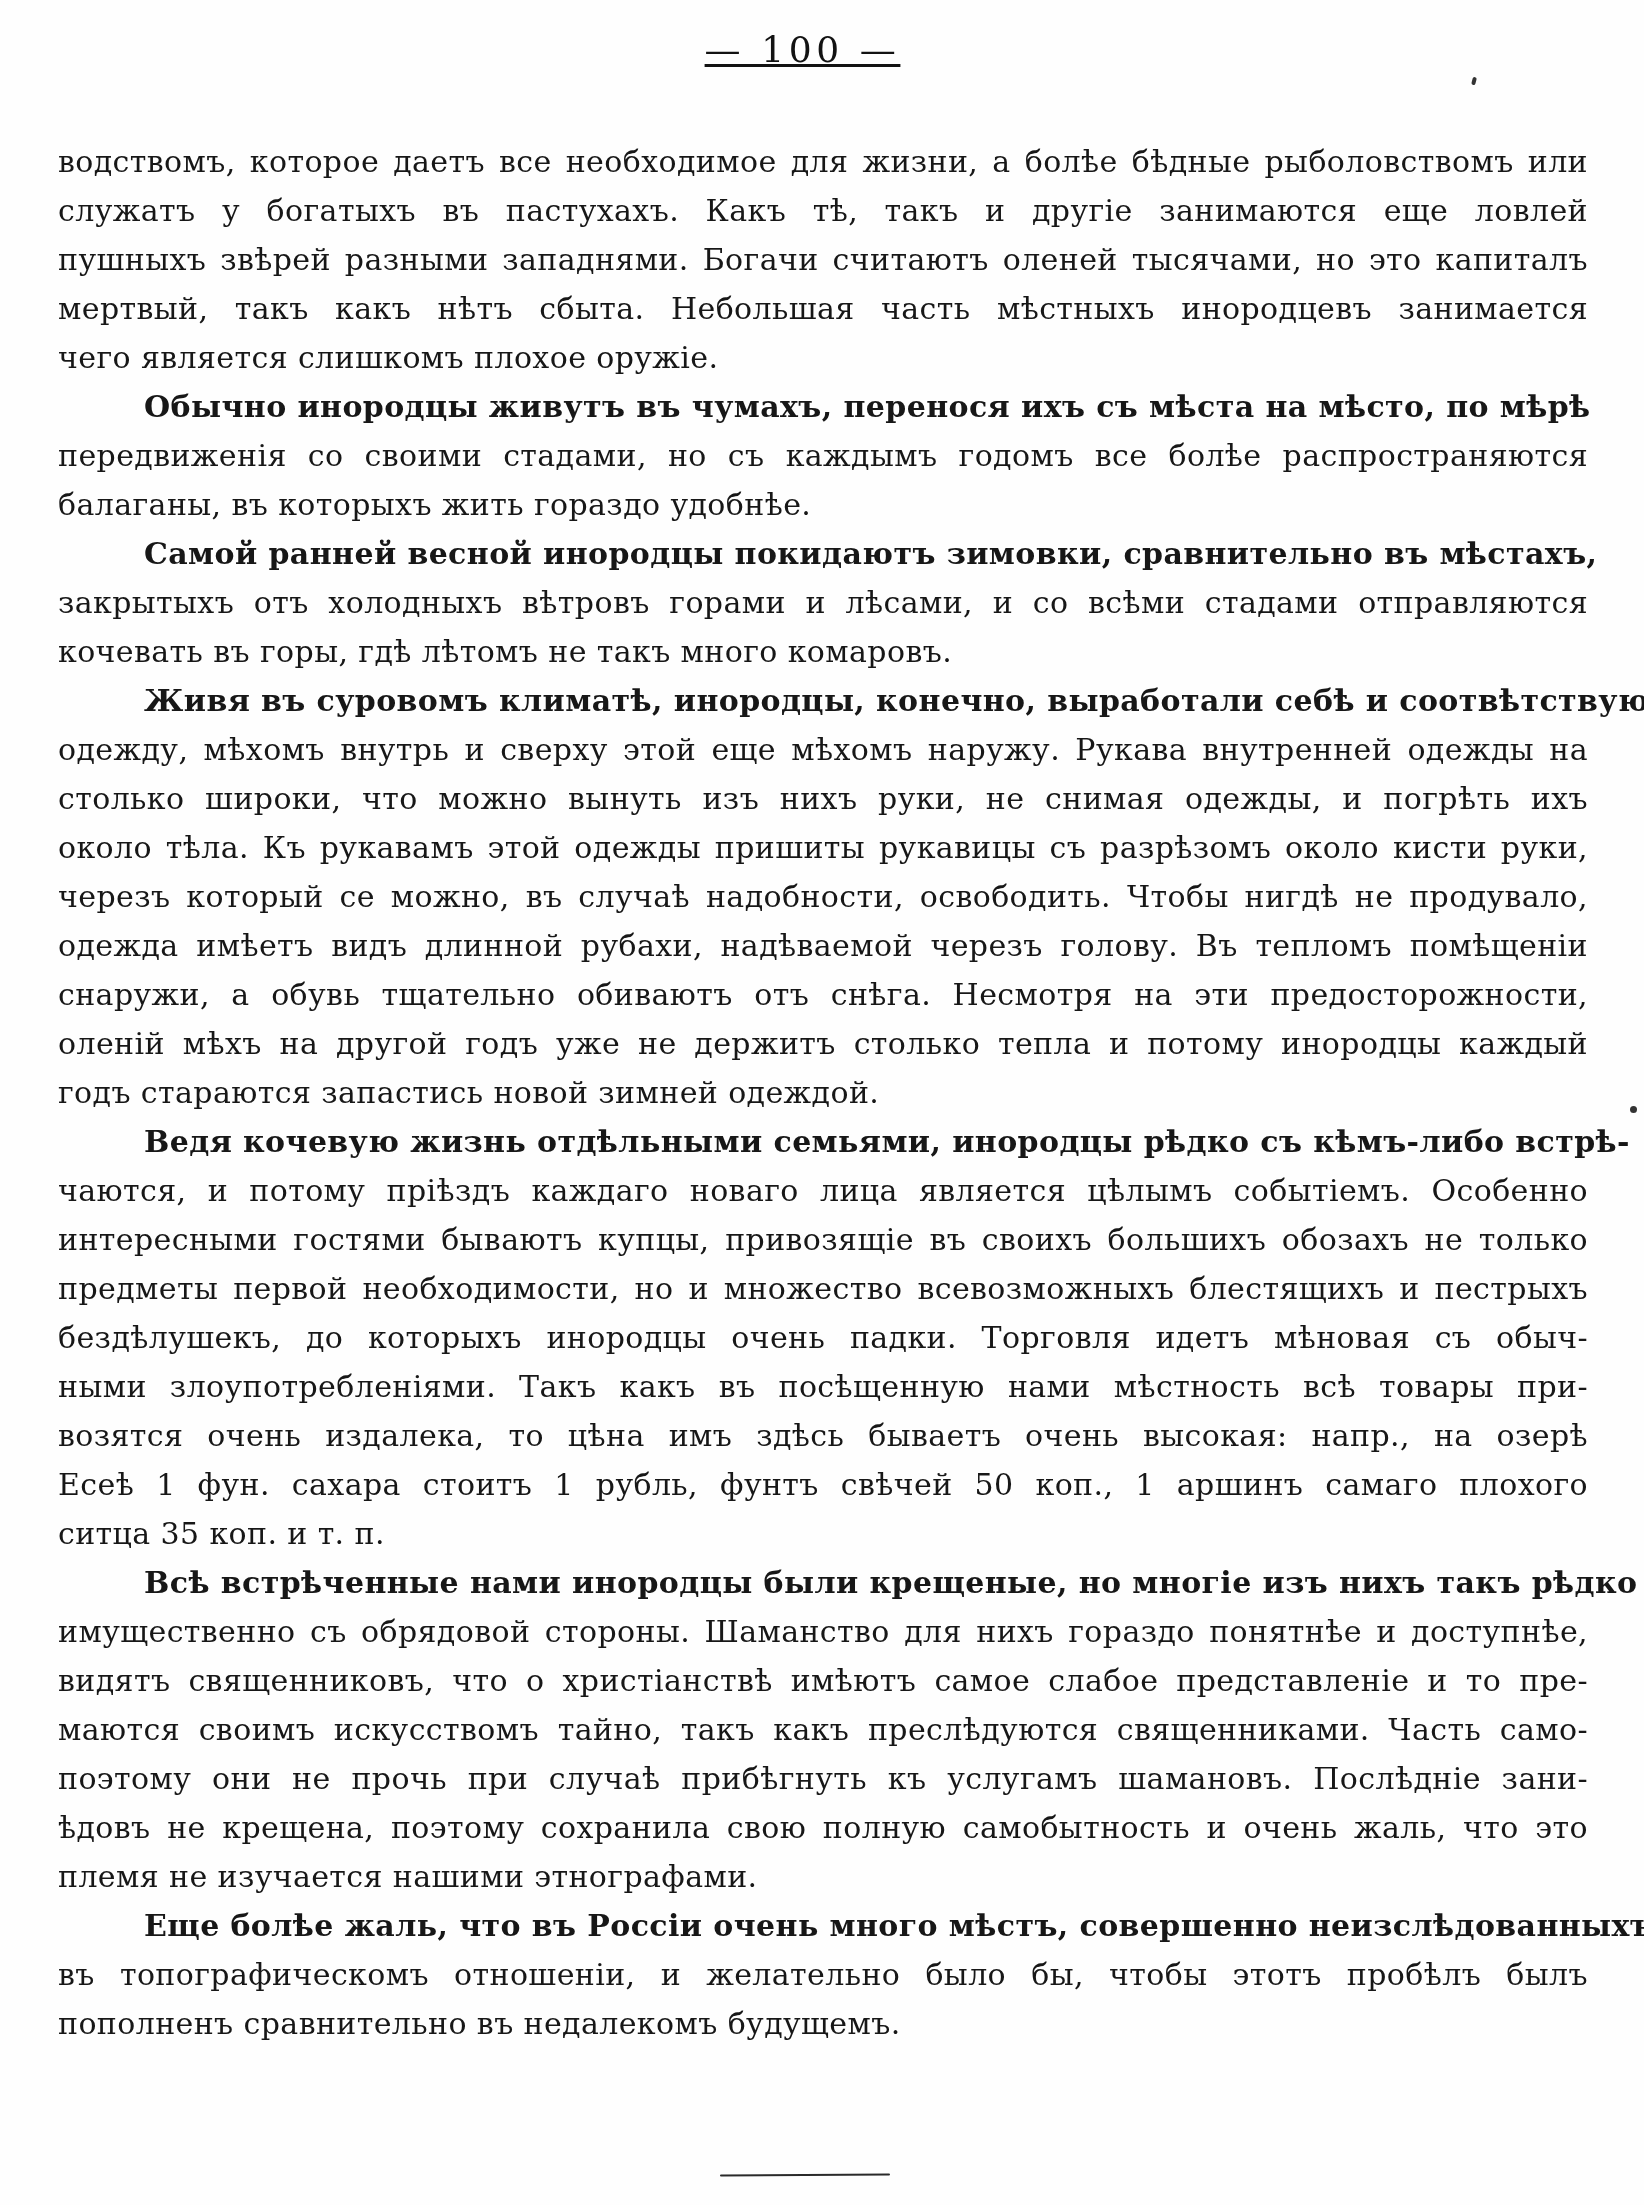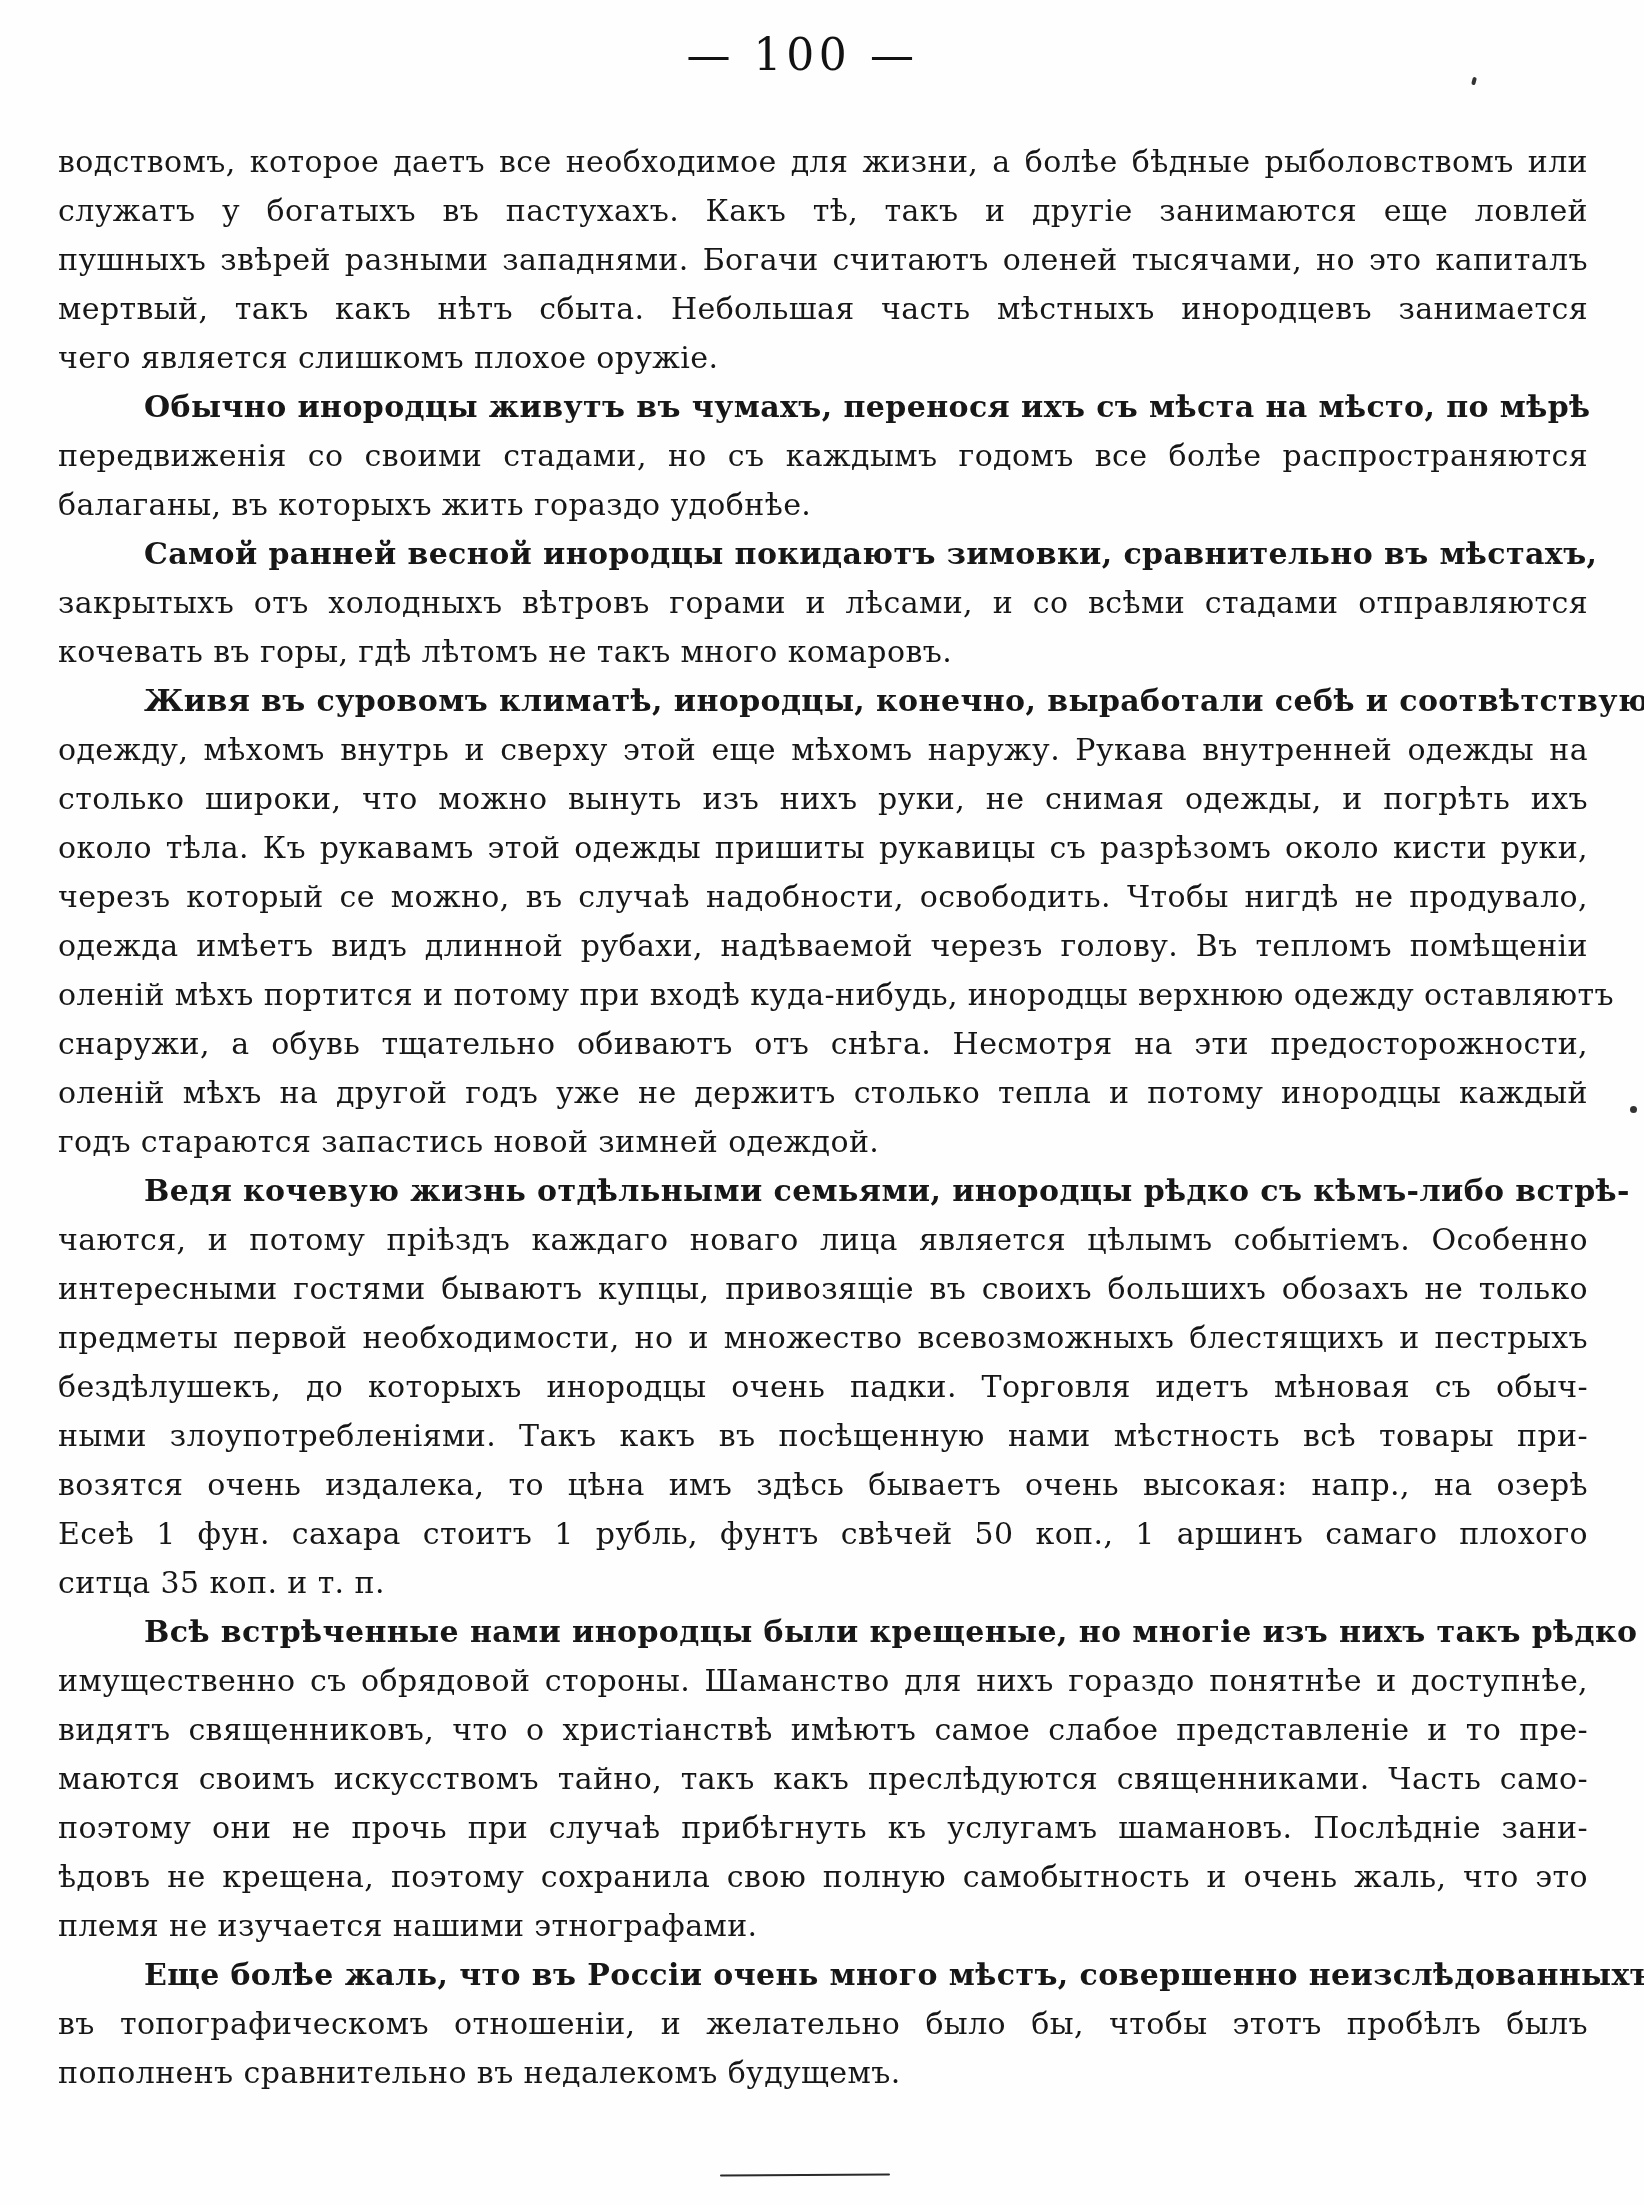--- a/index.html
+++ b/index.html
@@ -15,23 +15,24 @@
     overflow: hidden;
     font-family: "DejaVu Serif", "Liberation Serif", serif;
     color: #171717;
   }
   .header {
     position: absolute;
     top: 29px;
     left: 0;
     width: 1605px;
     text-align: center;
-    font-size: 44px;
+    font-size: 36px;
     letter-spacing: 4.6px;
     color: #121212;
+    text-decoration: underline;
   }
   .text-block {
     position: absolute;
     top: 112px;
     left: 58px;
     width: 1530px;
     margin-top: 25px;
   }
   .paragraph {
     margin: 0;
@@ -107,21 +108,20 @@
         <div class="line">закрытыхъ отъ холодныхъ вѣтровъ горами и лѣсами, и со всѣми стадами отправляются</div>
         <div class="line para-last">кочевать въ горы, гдѣ лѣтомъ не такъ много комаровъ.</div>
       </div>
       <div class="paragraph">
         <div class="line first-indent">Живя въ суровомъ климатѣ, инородцы, конечно, выработали себѣ и соотвѣтствующую</div>
         <div class="line">одежду, мѣхомъ внутрь и сверху этой еще мѣхомъ наружу. Рукава внутренней одежды на</div>
         <div class="line">столько широки, что можно вынуть изъ нихъ руки, не снимая одежды, и погрѣть ихъ</div>
         <div class="line">около тѣла. Къ рукавамъ этой одежды пришиты рукавицы съ разрѣзомъ около кисти руки,</div>
         <div class="line">черезъ который се можно, въ случаѣ надобности, освободить. Чтобы нигдѣ не продувало,</div>
         <div class="line">одежда имѣетъ видъ длинной рубахи, надѣваемой черезъ голову. Въ тепломъ помѣщеніи</div>
-        <div class="line">оленій мѣхъ портится и потому при входѣ куда-нибудь, инородцы верхнюю одежду оставляютъ</div>
         <div class="line">снаружи, а обувь тщательно обиваютъ отъ снѣга. Несмотря на эти предосторожности,</div>
         <div class="line">оленій мѣхъ на другой годъ уже не держитъ столько тепла и потому инородцы каждый</div>
         <div class="line para-last">годъ стараются запастись новой зимней одеждой.</div>
       </div>
       <div class="paragraph">
         <div class="line first-indent">Ведя кочевую жизнь отдѣльными семьями, инородцы рѣдко съ кѣмъ-либо встрѣ-</div>
         <div class="line">чаются, и потому пріѣздъ каждаго новаго лица является цѣлымъ событіемъ. Особенно</div>
         <div class="line">интересными гостями бываютъ купцы, привозящіе въ своихъ большихъ обозахъ не только</div>
         <div class="line">предметы первой необходимости, но и множество всевозможныхъ блестящихъ и пестрыхъ</div>
         <div class="line">бездѣлушекъ, до которыхъ инородцы очень падки. Торговля идетъ мѣновая съ обыч-</div>

